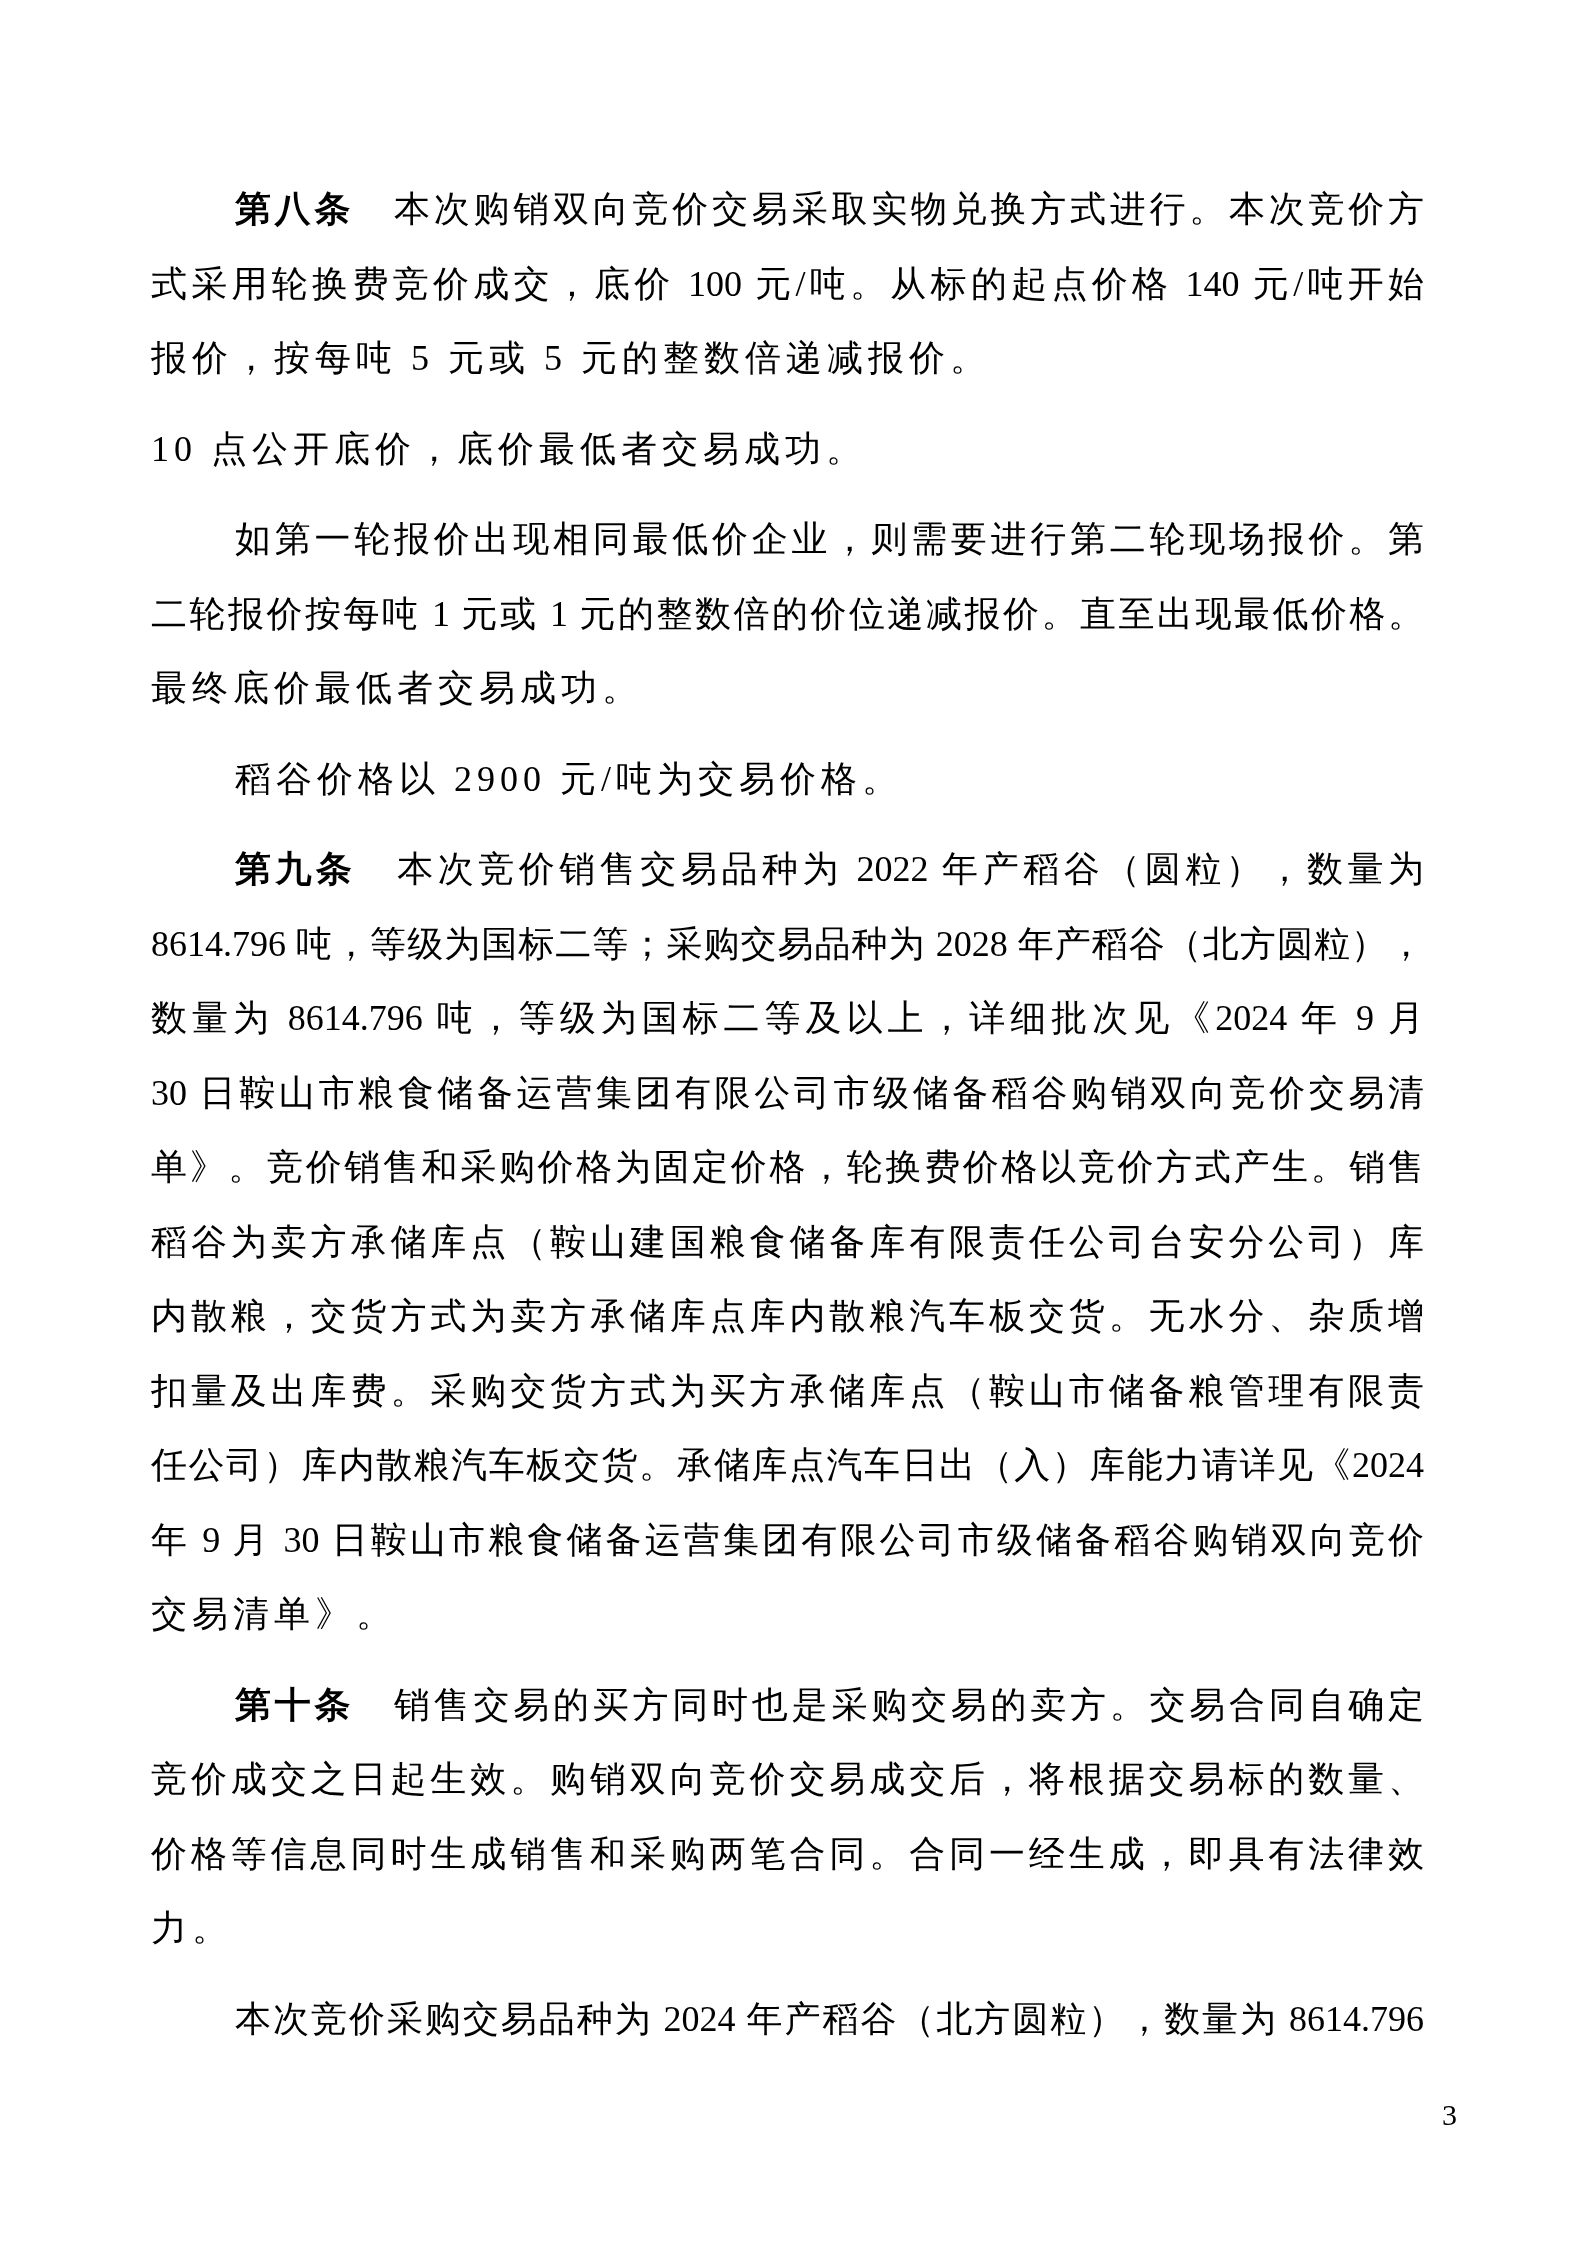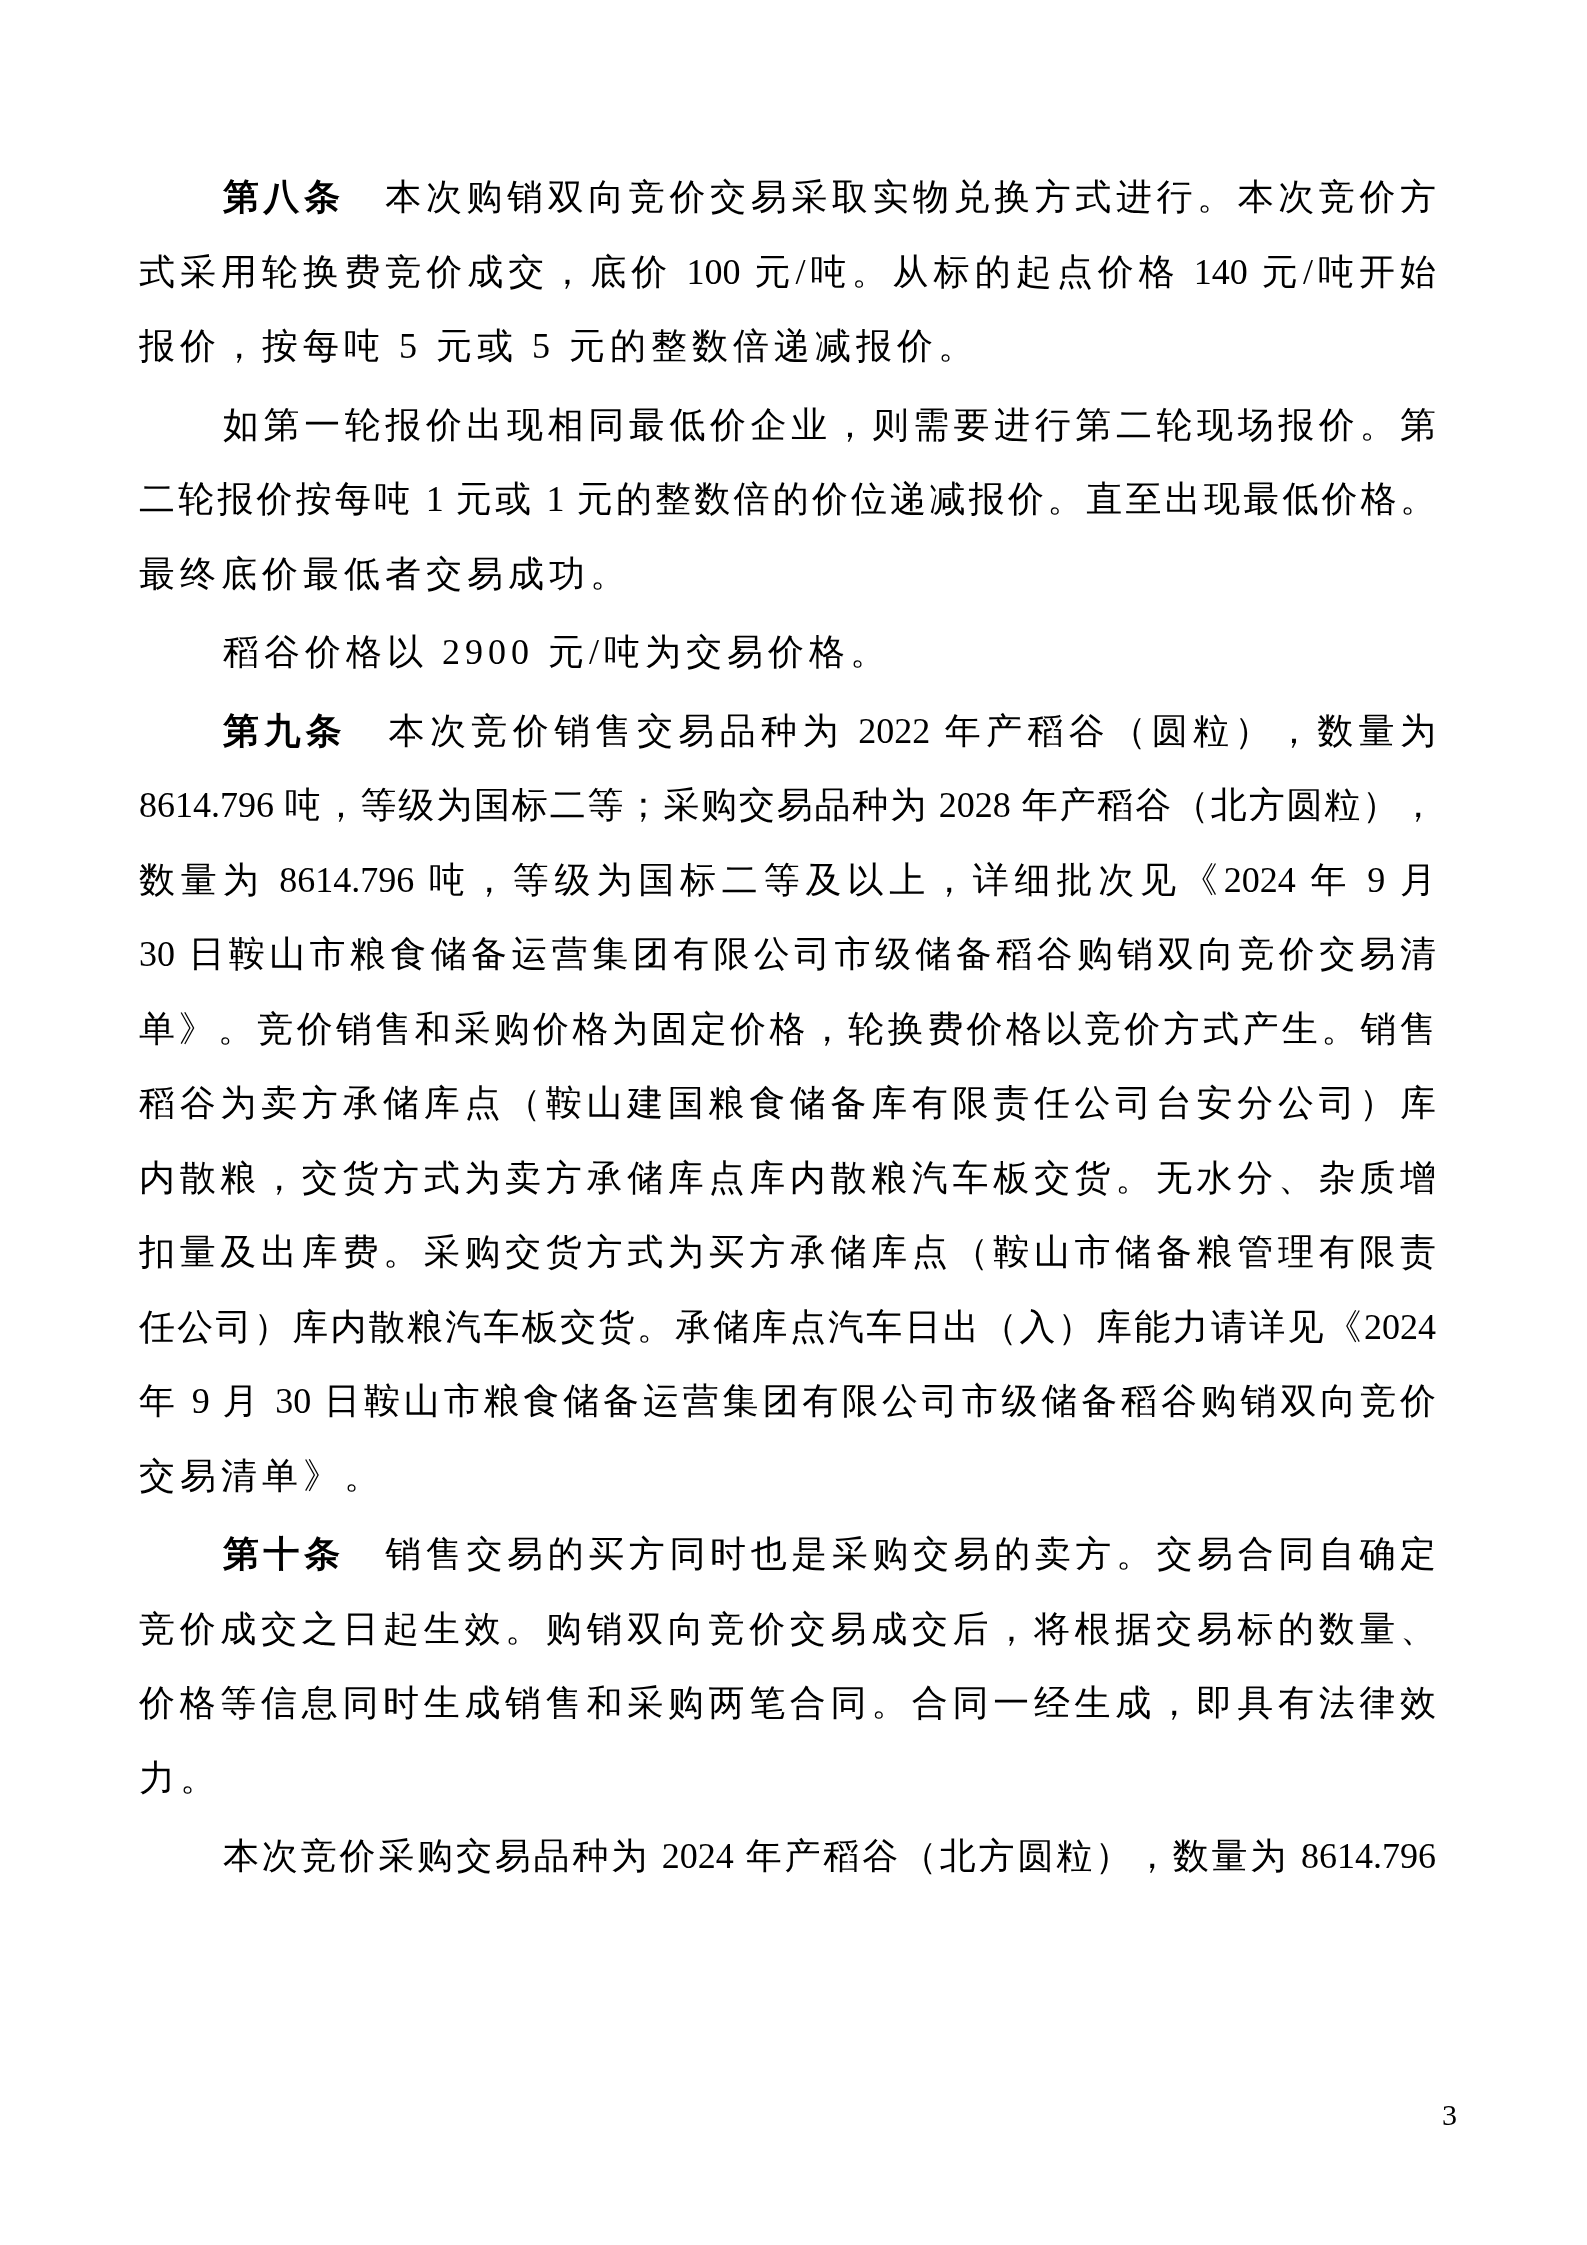--- a/index.html
+++ b/index.html
@@ -16,21 +16,21 @@
     font-family: "Liberation Serif", "DejaVu Serif", serif;
     color: #000000;
   }
   .doc-body {
     position: absolute;
     left: 135px;
     top: 156px;
     width: 1305px;
   }
   .paragraph {
-    margin: 4px;
+    margin: 16px;
     padding: 0;
   }
   .line {
     height: 74.5px;
     line-height: 74.5px;
     font-size: 36px;
     white-space: normal;
     overflow: hidden;
     text-align: justify;
     text-align-last: justify;
@@ -60,20 +60,21 @@
 <body>
 
 <div class="page">
   <div class="doc-body" id="doc-body">
       <div class="paragraph">
         <div class="line indent"><span class="article-label">第八条</span><span>　本次购销双向竞价交易采取实物兑换方式进行。本次竞价方</span></div>
         <div class="line"><span>式采用轮换费竞价成交，底价 100 元/吨。从标的起点价格 140 元/吨开始</span></div>
         <div class="line nofill"><span>报价，按每吨 5 元或 5 元的整数倍递减报价。</span></div>
       </div>
       <div class="paragraph">
+        <div class="line nofill"><span>10 点公开底价，底价最低者交易成功。</span></div>
       </div>
       <div class="paragraph">
         <div class="line indent"><span>如第一轮报价出现相同最低价企业，则需要进行第二轮现场报价。第</span></div>
         <div class="line"><span>二轮报价按每吨 1 元或 1 元的整数倍的价位递减报价。直至出现最低价格。</span></div>
         <div class="line nofill"><span>最终底价最低者交易成功。</span></div>
       </div>
       <div class="paragraph">
         <div class="line indent nofill"><span>稻谷价格以 2900 元/吨为交易价格。</span></div>
       </div>
       <div class="paragraph">

